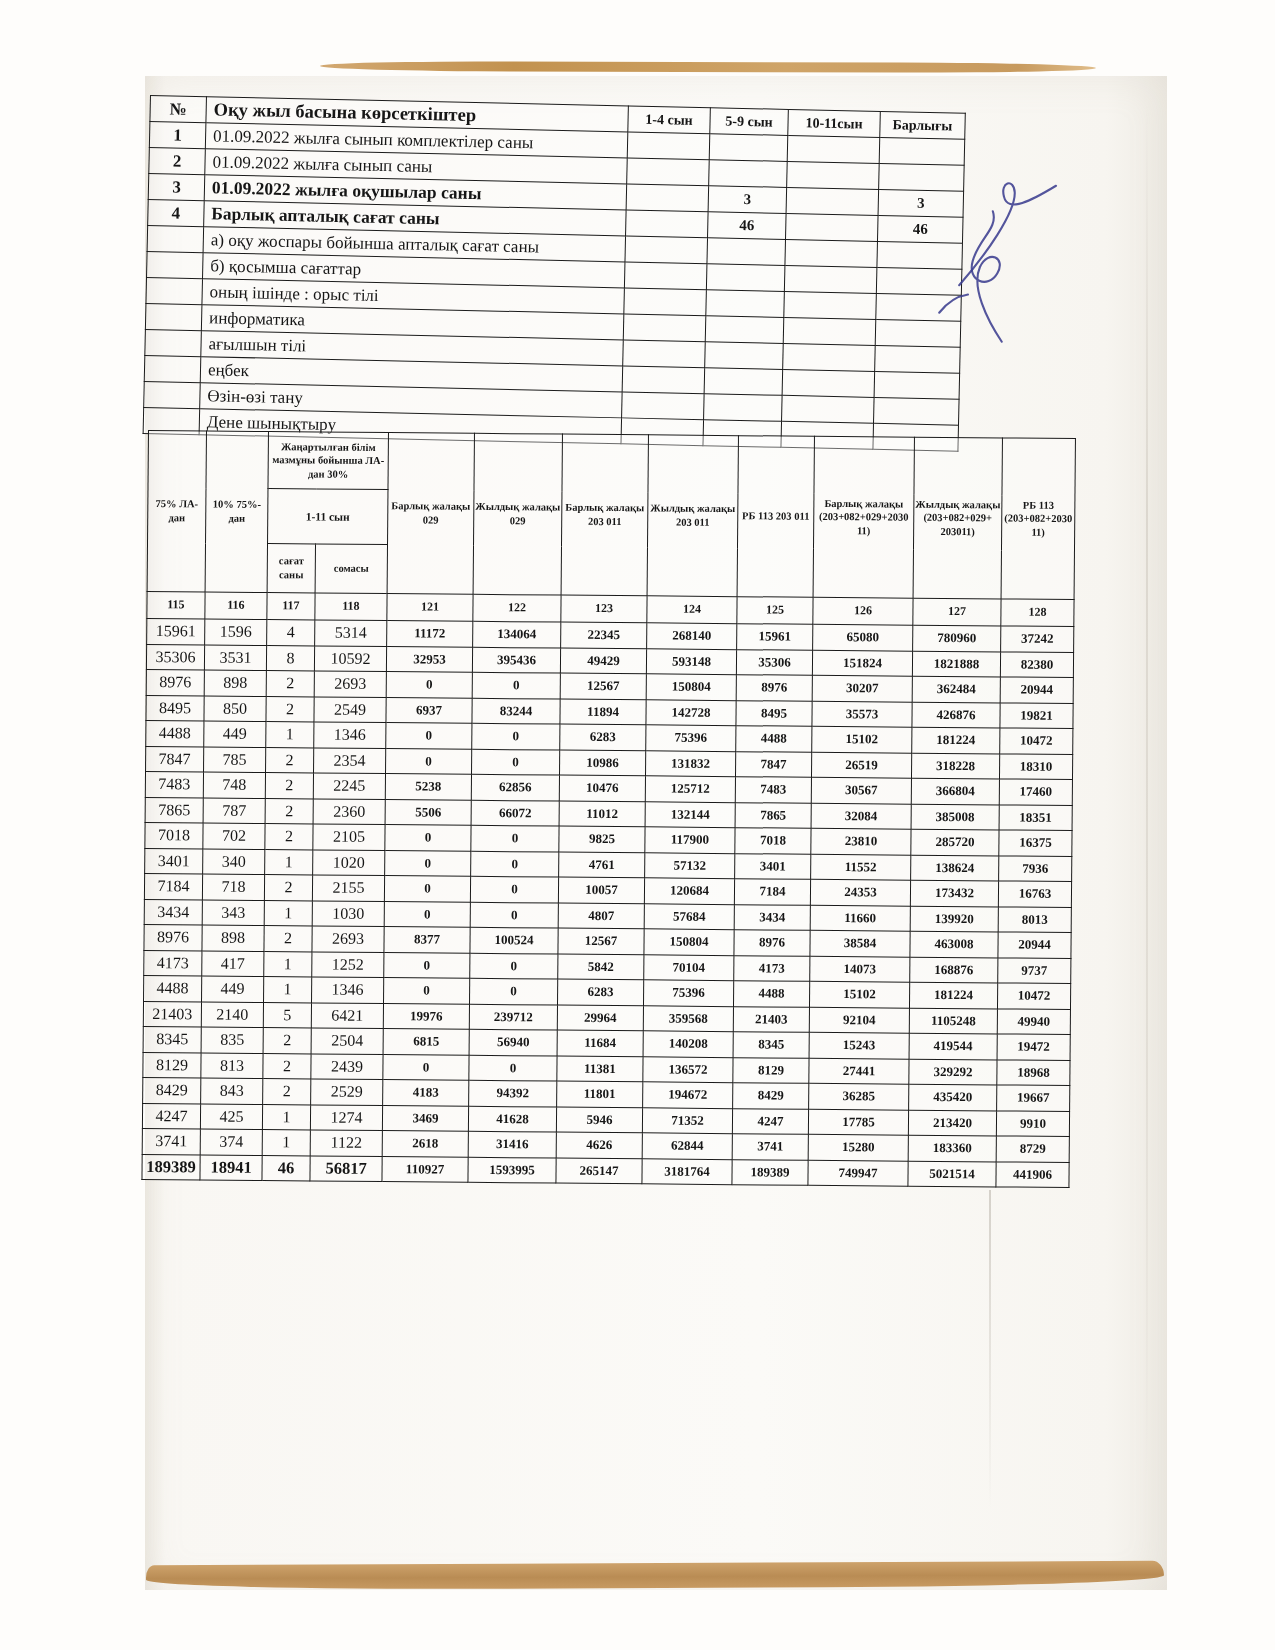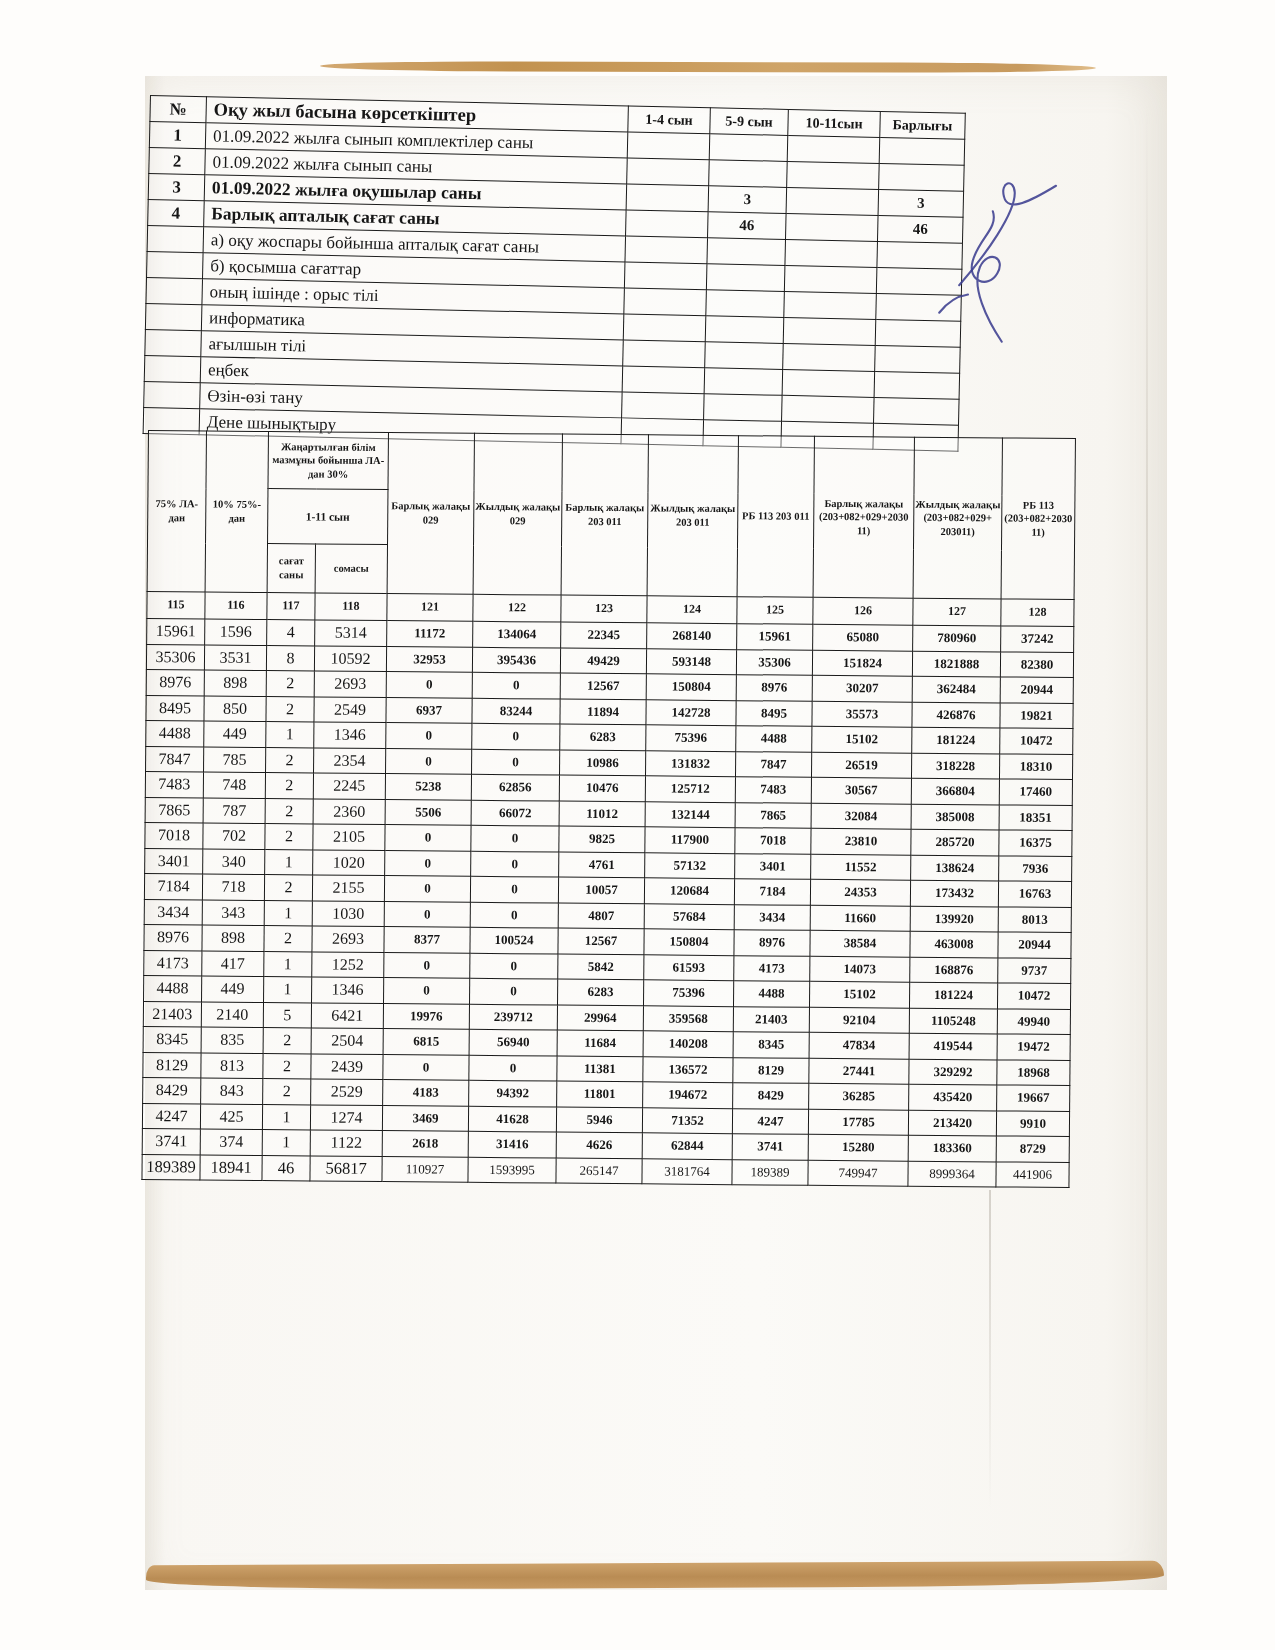--- a/index.html
+++ b/index.html
@@ -57,21 +57,21 @@
   }
   .t2 th,.t2 td{border:1.7px solid #1b1b1b;background:rgba(255,255,255,.35);}
   .t2 th{font-weight:bold;font-size:10.5px;line-height:1.3;padding:2px 1px;text-align:center;vertical-align:middle;}
   .t2 tr.h1 th{height:52px;}
   .t2 tr.h2 th{height:50px;font-size:11.5px;}
   .t2 tr.h3 th{height:44px;}
   .t2 tr.codes th{height:24px;font-size:12px;padding:1px;}
   .t2 td{height:24.5px;text-align:center;padding:0 2px;overflow:hidden;white-space:nowrap;}
   .t2 td.ds{font-size:16px;font-weight:normal;}
   .t2 td.db{font-size:13px;font-weight:bold;font-family:"Liberation Serif",serif;}
-  .t2 tr.total td{font-weight:normal;}
+  .t2 tr.total td{font-weight:bold;}
   .t2 tr.total td.ds{font-size:16.5px;}
 
   
   .sig{
     position:absolute;left:935px;top:168px;width:120px;height:185px;
     transform:rotate(8deg);
   }
   .sig path{stroke:#3c3f8f;stroke-width:2.1;fill:none;stroke-linecap:round;opacity:.88;}
 </style>
 </head>
@@ -443,21 +443,21 @@
         <td class="db">20944</td>
       </tr>
       <tr>
         <td class="ds">4173</td>
         <td class="ds">417</td>
         <td class="ds">1</td>
         <td class="ds">1252</td>
         <td class="db">0</td>
         <td class="db">0</td>
         <td class="db">5842</td>
-        <td class="db">61593</td>
+        <td class="db">70104</td>
         <td class="db">4173</td>
         <td class="db">14073</td>
         <td class="db">168876</td>
         <td class="db">9737</td>
       </tr>
       <tr>
         <td class="ds">4488</td>
         <td class="ds">449</td>
         <td class="ds">1</td>
         <td class="ds">1346</td>
@@ -487,21 +487,21 @@
       <tr>
         <td class="ds">8345</td>
         <td class="ds">835</td>
         <td class="ds">2</td>
         <td class="ds">2504</td>
         <td class="db">6815</td>
         <td class="db">56940</td>
         <td class="db">11684</td>
         <td class="db">140208</td>
         <td class="db">8345</td>
-        <td class="db">47834</td>
+        <td class="db">15243</td>
         <td class="db">419544</td>
         <td class="db">19472</td>
       </tr>
       <tr>
         <td class="ds">8129</td>
         <td class="ds">813</td>
         <td class="ds">2</td>
         <td class="ds">2439</td>
         <td class="db">0</td>
         <td class="db">0</td>
@@ -558,17 +558,17 @@
         <td class="ds">189389</td>
         <td class="ds">18941</td>
         <td class="ds">46</td>
         <td class="ds">56817</td>
         <td class="db">110927</td>
         <td class="db">1593995</td>
         <td class="db">265147</td>
         <td class="db">3181764</td>
         <td class="db">189389</td>
         <td class="db">749947</td>
-        <td class="db">8999364</td>
+        <td class="db">5021514</td>
         <td class="db">441906</td>
       </tr>
     </tbody>
 </table>
 
 </body></html>

